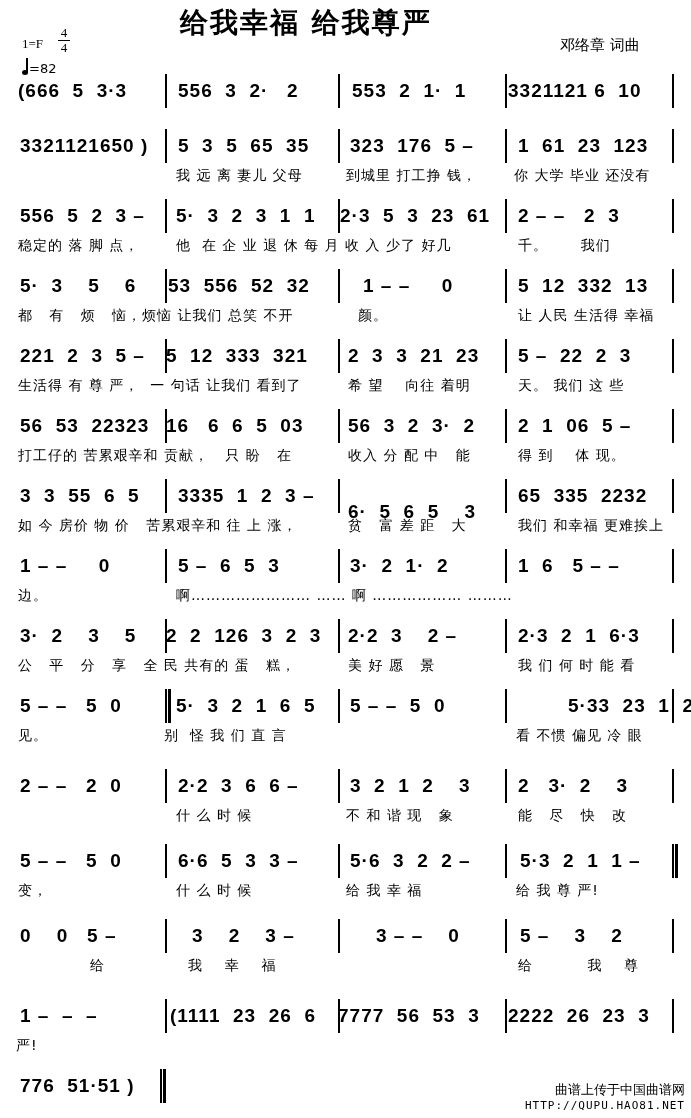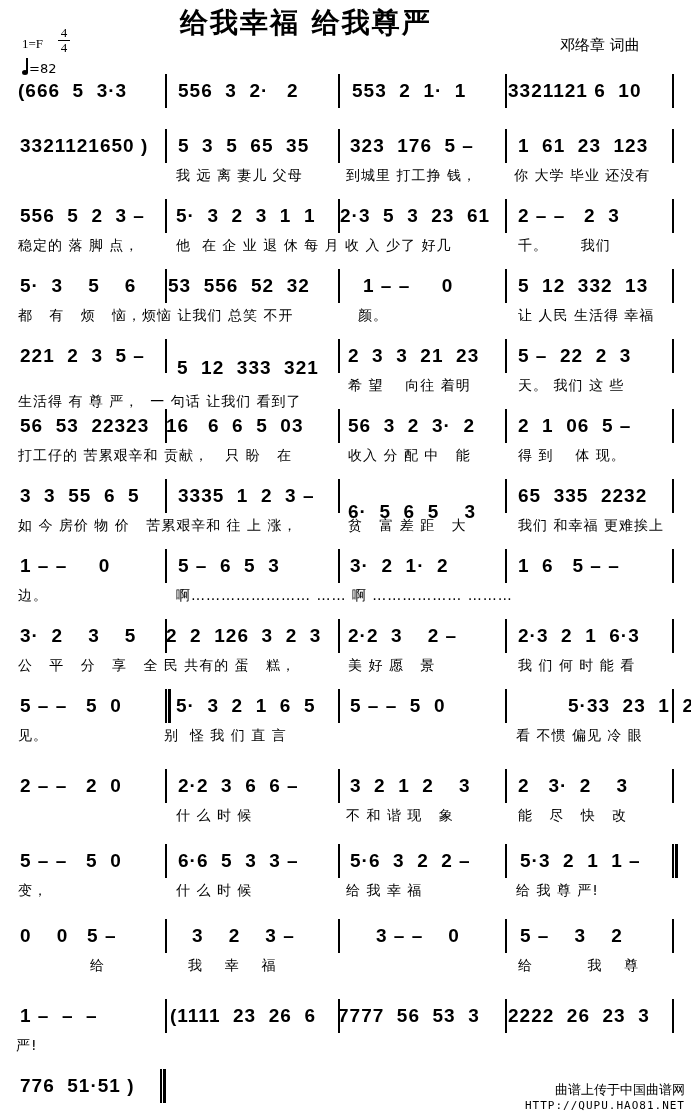--- a/index.html
+++ b/index.html
@@ -84,28 +84,28 @@
       <div class="bar" style="left: 165px; top: -6px;"></div>
       <div class="bar" style="left: 338px; top: -6px;"></div>
       <div class="bar" style="left: 505px; top: -6px;"></div>
       <div class="bar" style="left: 672px; top: -6px;"></div>
       <div class="lyric" style="left: 18px; top: 32px;">都   有   烦   恼，烦恼 让我们 总笑 不开</div>
       <div class="lyric" style="left: 358px; top: 32px;">颜。</div>
       <div class="lyric" style="left: 518px; top: 32px;">让 人民 生活得 幸福</div>
     </div>
     <div class="row" style="top: 345px;">
       <div class="notes" style="left: 20px; top: 0px;">221  2  3  5 –</div>
-      <div class="notes" style="left: 166px; top: 12px; padding-left: 11px;">5  12  333  321</div>
+      <div class="notes" style="left: 166px; top: 0px;">5  12  333  321</div>
       <div class="notes" style="left: 348px; top: 0px;">2  3  3  21  23</div>
       <div class="notes" style="left: 518px; top: 0px;">5 –  22  2  3</div>
       <div class="bar" style="left: 165px; top: -6px;"></div>
       <div class="bar" style="left: 338px; top: -6px;"></div>
       <div class="bar" style="left: 505px; top: -6px;"></div>
       <div class="bar" style="left: 672px; top: -6px;"></div>
-      <div class="lyric" style="left: 18px; top: 48px;">生活得 有 尊 严，  一 句话 让我们 看到了</div>
+      <div class="lyric" style="left: 18px; top: 32px;">生活得 有 尊 严，  一 句话 让我们 看到了</div>
       <div class="lyric" style="left: 348px; top: 32px; text-align: right;">希 望    向往 着明</div>
       <div class="lyric" style="left: 518px; top: 32px;">天。 我们 这 些</div>
     </div>
     <div class="row" style="top: 415px;">
       <div class="notes" style="left: 20px; top: 0px;">56  53  22323</div>
       <div class="notes" style="left: 166px; top: 0px;">16   6  6  5  03</div>
       <div class="notes" style="left: 348px; top: 0px;">56  3  2  3·  2</div>
       <div class="notes" style="left: 518px; top: 0px;">2  1  06  5 –</div>
       <div class="bar" style="left: 165px; top: -6px;"></div>
       <div class="bar" style="left: 338px; top: -6px;"></div>

